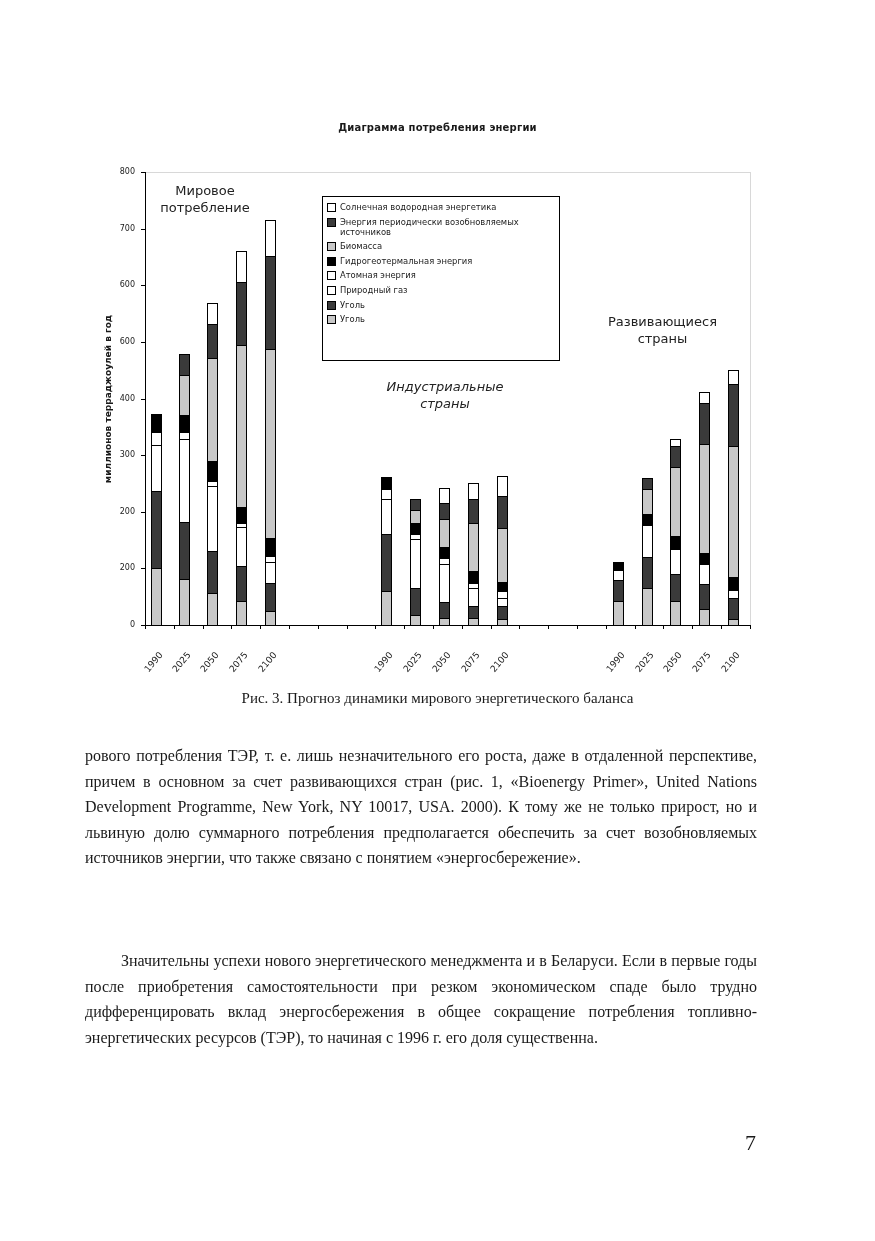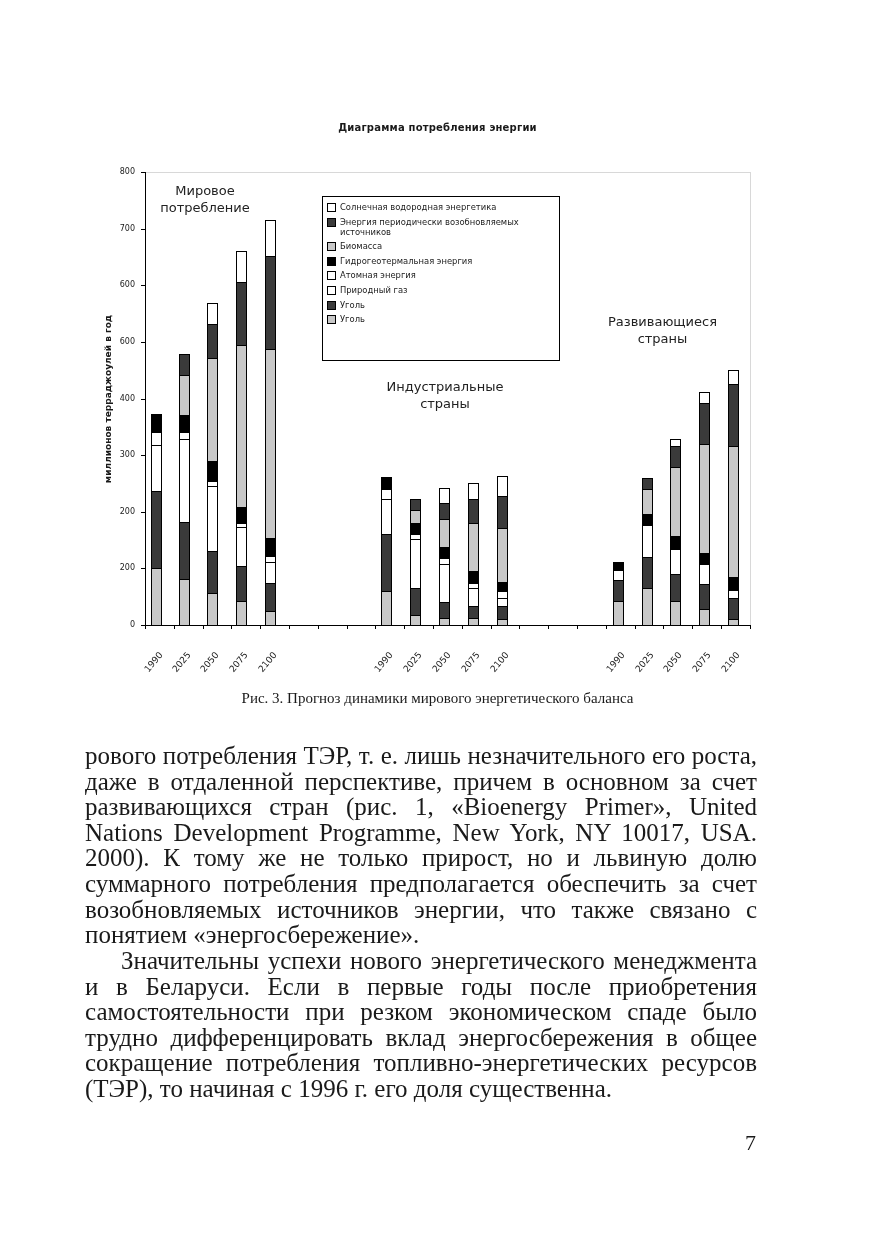--- a/index.html
+++ b/index.html
@@ -13,21 +13,21 @@
   .xtick { position: absolute; top: 625px; width: 1px; height: 4px; background: #000; }
   .xlabel { position: absolute; top: 650px; font-family: "DejaVu Sans", sans-serif; font-size: 9px; transform: rotate(-50deg); transform-origin: right top; white-space: nowrap; }
   .yaxis-title { position: absolute; left: 108px; top: 400px; width: 0; height: 0; }
   .yaxis-title span { position: absolute; display: block; width: 240px; left: -120px; top: -6px; text-align: center; transform: rotate(-90deg); font-family: "DejaVu Sans", sans-serif; font-weight: bold; font-size: 9px; white-space: nowrap; }
   .seg { position: absolute; left: 0; width: 11px; box-sizing: border-box; border: 1px solid #000; }
   .group-label { position: absolute; font-family: "DejaVu Sans", sans-serif; font-size: 13px; text-align: center; line-height: 17px; color: #222; }
   .legend { position: absolute; left: 322px; top: 196px; width: 238px; height: 165px; border: 1px solid #000; background: #fff; box-sizing: border-box; padding: 5px 4px; font-family: "DejaVu Sans", sans-serif; font-size: 8.4px; }
   .legend-item { display: flex; align-items: flex-start; margin-bottom: 4.6px; line-height: 10px; }
   .legend-swatch { width: 7px; height: 7px; border: 1px solid #000; margin-right: 4px; margin-top: 1px; flex: 0 0 auto; }
   .caption { position: absolute; left: 0; width: 875px; top: 690px; text-align: center; font-size: 15px; }
-  .body-text { position: absolute; left: 85px; width: 672px; font-size: 25px; line-height: 25.6px; text-align: justify; }
+  .body-text { position: absolute; left: 85px; width: 672px; font-size: 16px; line-height: 25.6px; text-align: justify; }
   .body-text p { margin: 0; }
   .indent { text-indent: 36px; }
   .page-number { position: absolute; left: 745px; top: 1130px; font-size: 22px; }
 </style>
 </head>
 <body>
 
 <div class="chart-title">Диаграмма потребления энергии</div>
 
 <div class="plot"></div>
@@ -200,21 +200,21 @@
     <div class="seg" style="position: absolute; left: 728px; top: 577.435px; height: 13.4575px; background: rgb(0, 0, 0);"></div>
     <div class="seg" style="position: absolute; left: 728px; top: 446.065px; height: 132.37px; background: rgb(200, 200, 200);"></div>
     <div class="seg" style="position: absolute; left: 728px; top: 383.777px; height: 63.2875px; background: rgb(58, 58, 58);"></div>
     <div class="seg" style="position: absolute; left: 728px; top: 369.621px; height: 15.1562px; background: rgb(255, 255, 255);"></div>
   </div>
 
 <div class="group-label" style="left:150px; top:182px; width:110px;">
   <div>Мировое</div>
   <div>потребление</div>
 </div>
-<div class="group-label" style="left:375px; top:378px; width:140px;">
+<div class="group-label" style="left:375px; top:378px; width:140px;font-style:italic;">
   <div>Индустриальные</div>
   <div>страны</div>
 </div>
 <div class="group-label" style="left:590px; top:313px; width:145px;">
   <div>Развивающиеся</div>
   <div>страны</div>
 </div>
 
 <div class="legend" id="legend">
     <div class="legend-item">

